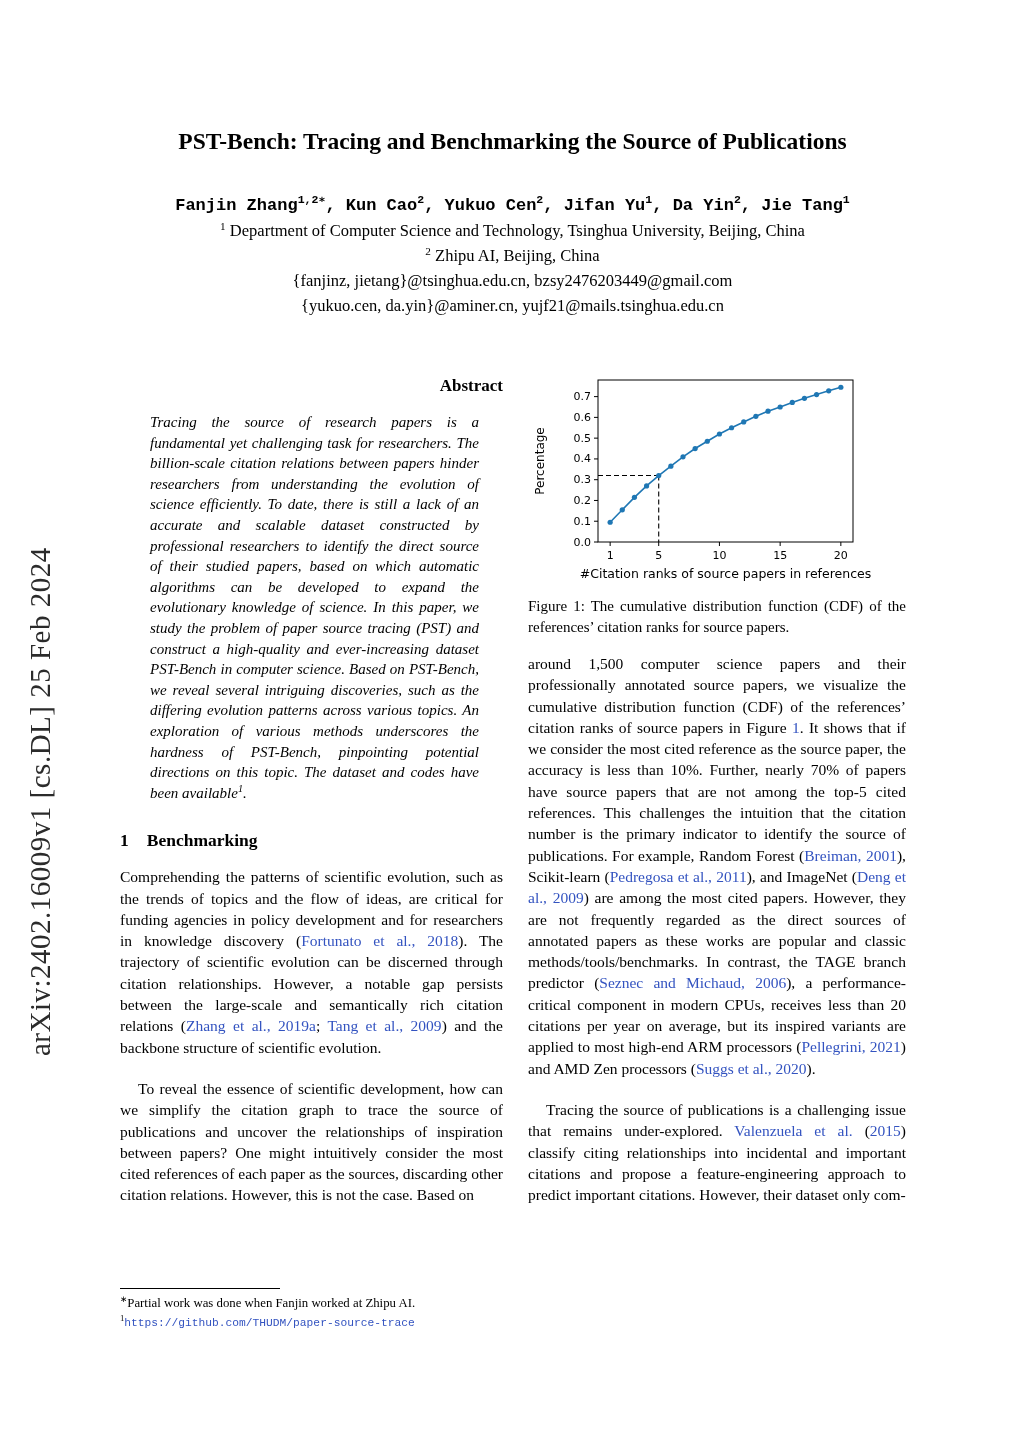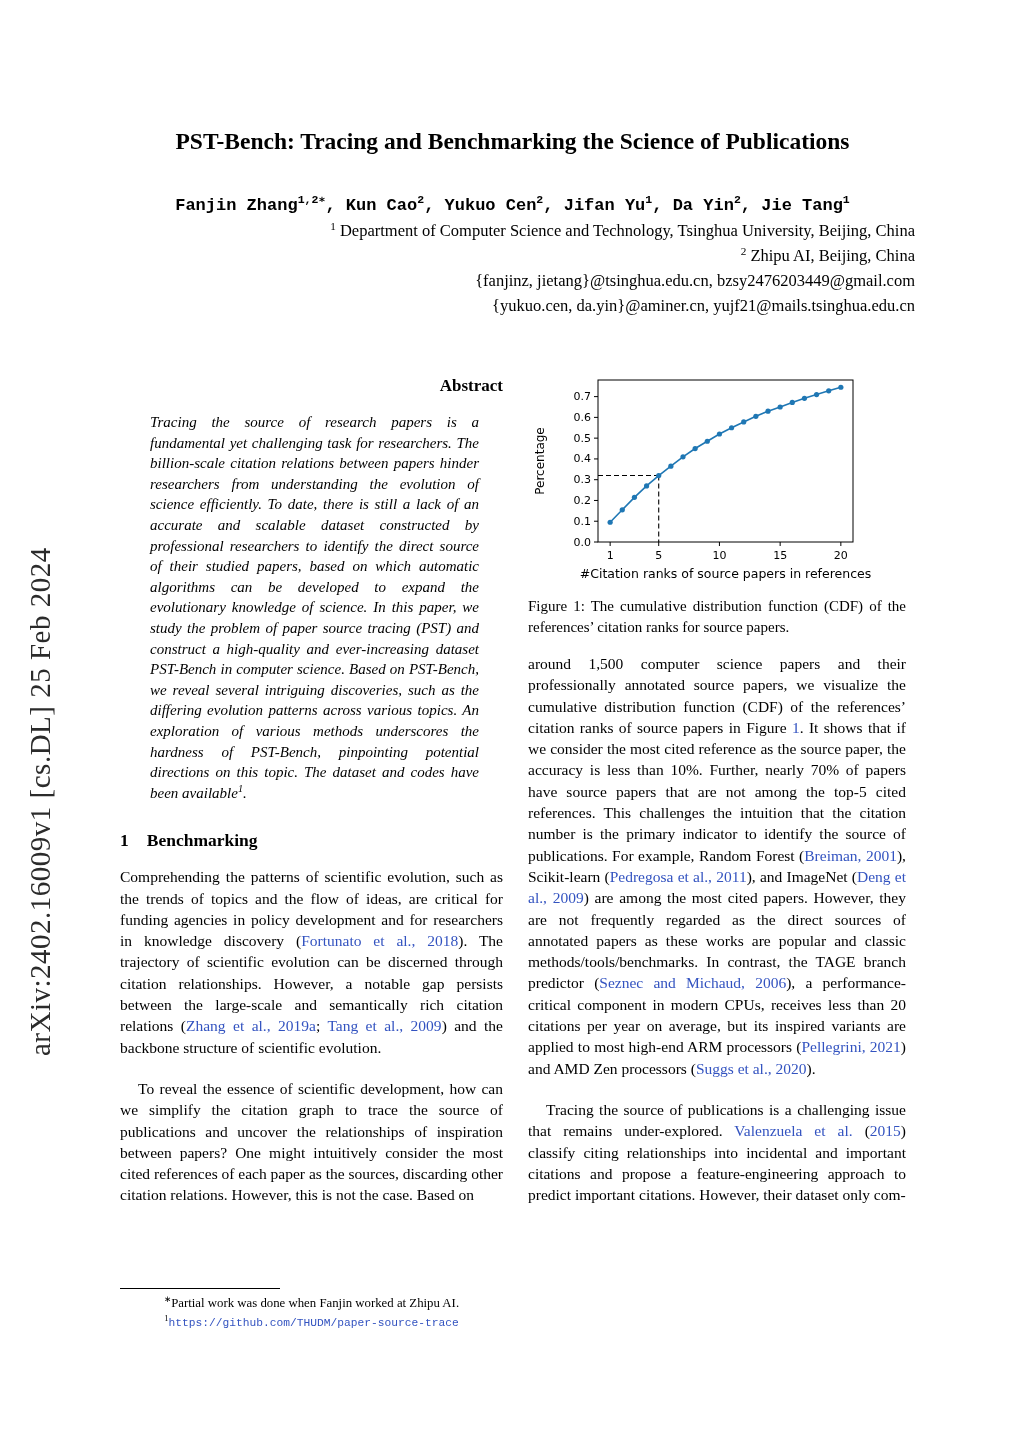--- a/index.html
+++ b/index.html
@@ -13,21 +13,21 @@
   .arxiv-side {
     position: absolute; left: 24px; top: 1056px;
     transform: rotate(-90deg); transform-origin: 0 0;
     white-space: nowrap; font-size: 29px; color: #2b2b2b;
     letter-spacing: 0.5px;
   }
   
   .header-block { position: absolute; left: 110px; top: 128px; width: 805px; text-align: center; }
   .paper-title { font-size: 23.5px; font-weight: bold; margin: 0 0 38px 0; }
   .authors-line { font-size: 17px; font-weight: bold; line-height: 25px; font-family: Liberation Mono, monospace; }
-  .affil-line, .email-line { font-size: 16.5px; line-height: 25px; text-align: right; }
+  .affil-line, .email-line { font-size: 16.5px; line-height: 25px; }
   .sup { vertical-align: super; font-size: 68%; line-height: 0; }
   .cite { color: #3353c0; }
   .url { color: #3353c0; font-family: "Liberation Mono", monospace; font-size: 88%; }
   
   .col-left  { position: absolute; left: 120px; top: 376px; width: 383px; }
   .col-right { position: absolute; left: 528px; top: 370px; width: 378px; }
   .abstract-heading { text-align: right; font-size: 17px; font-weight: bold; margin: 0 0 16px 0; }
   .abstract-body {
     margin: 0 24px 0 30px; font-size: 15px; line-height: 20.6px;
     text-align: justify;
@@ -38,31 +38,31 @@
   .body-par { margin: 0 0 9px 0; font-size: 15.5px; line-height: 21.3px; text-align: justify; }
   .indented { text-indent: 18px; margin-top: 20px; }
   
   .figure-block { margin: 0 0 16px 0; }
   .figure-block svg { display: block; }
   .figure-block svg text { font-family: "DejaVu Sans", sans-serif; fill: #000; }
   .figure-caption { font-size: 15px; line-height: 20.5px; text-align: justify; margin-top: 12px; }
   
   .footnote-block { position: absolute; left: 120px; top: 1288px; width: 383px; }
   .fn-rule { width: 160px; border-top: 1px solid #000; margin-bottom: 6px; }
-  .footnote { margin: 0 0 2px 0; font-size: 12.8px; line-height: 16.5px; text-align: center; }
+  .footnote { margin: 0 0 2px 0; font-size: 12.8px; line-height: 16.5px; }
 </style>
 </head>
 <body>
 
 <div class="page">
 
   <div class="arxiv-side">arXiv:2402.16009v1  [cs.DL]  25 Feb 2024</div>
 
   <div class="header-block">
-    <h1 class="paper-title">PST-Bench: Tracing and Benchmarking the Science of Publications</h1>
+    <h1 class="paper-title">PST-Bench: Tracing and Benchmarking the Source of Publications</h1>
     <div class="authors-line"><span>Fanjin Zhang</span><span class="sup">1,2∗</span><span>, Kun Cao</span><span class="sup">2</span><span>, Yukuo Cen</span><span class="sup">2</span><span>, Jifan Yu</span><span class="sup">1</span><span>, Da Yin</span><span class="sup">2</span><span>, Jie Tang</span><span class="sup">1</span></div>
     <div class="affil-line"><span class="sup">1</span><span> Department of Computer Science and Technology, Tsinghua University, Beijing, China</span></div>
     <div class="affil-line"><span class="sup">2</span><span> Zhipu AI, Beijing, China</span></div>
     <div class="email-line">{fanjinz, jietang}@tsinghua.edu.cn, bzsy2476203449@gmail.com</div>
     <div class="email-line">{yukuo.cen, da.yin}@aminer.cn, yujf21@mails.tsinghua.edu.cn</div>
   </div>
 
   <div class="col-left">
     <h2 class="abstract-heading">Abstract</h2>
     <p class="abstract-body"><span>Tracing the source of research papers is a fundamental yet challenging task for researchers. The billion-scale citation relations between papers hinder researchers from understanding the evolution of science efficiently. To date, there is still a lack of an accurate and scalable dataset constructed by professional researchers to identify the direct source of their studied papers, based on which automatic algorithms can be developed to expand the evolutionary knowledge of science. In this paper, we study the problem of paper source tracing (PST) and construct a high-quality and ever-increasing dataset PST-Bench in computer science. Based on PST-Bench, we reveal several intriguing discoveries, such as the differing evolution patterns across various topics. An exploration of various methods underscores the hardness of PST-Bench, pinpointing potential directions on this topic. The dataset and codes have been available</span><span class="sup">1</span><span>.</span></p>

